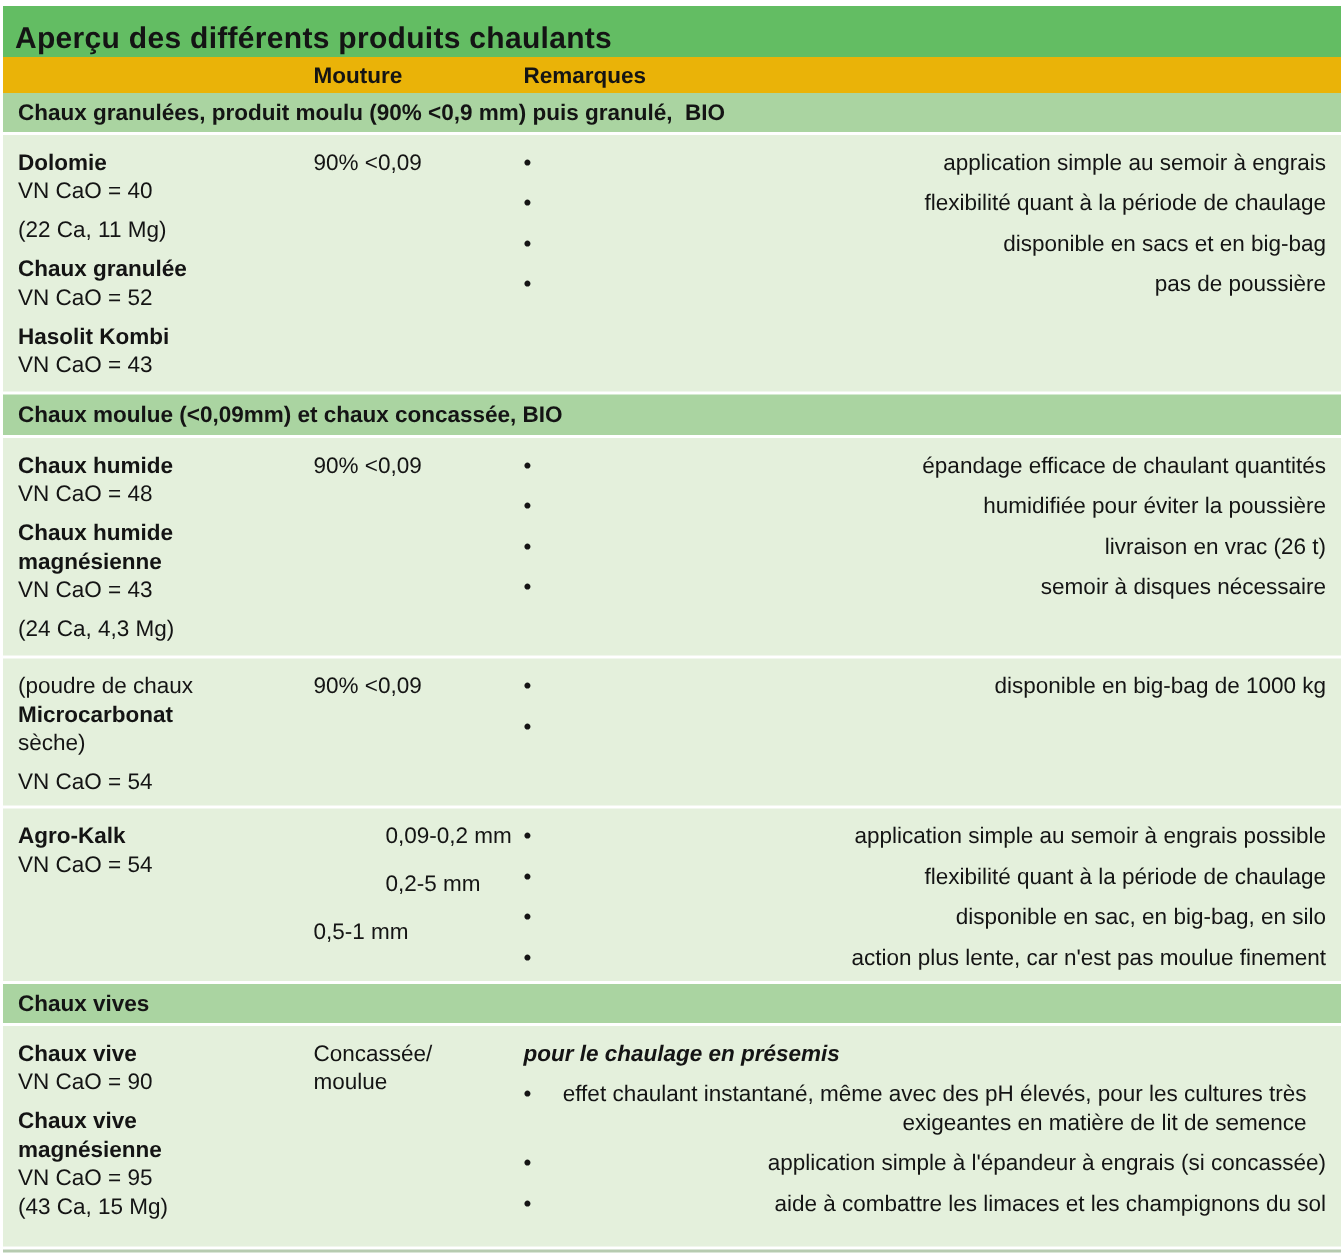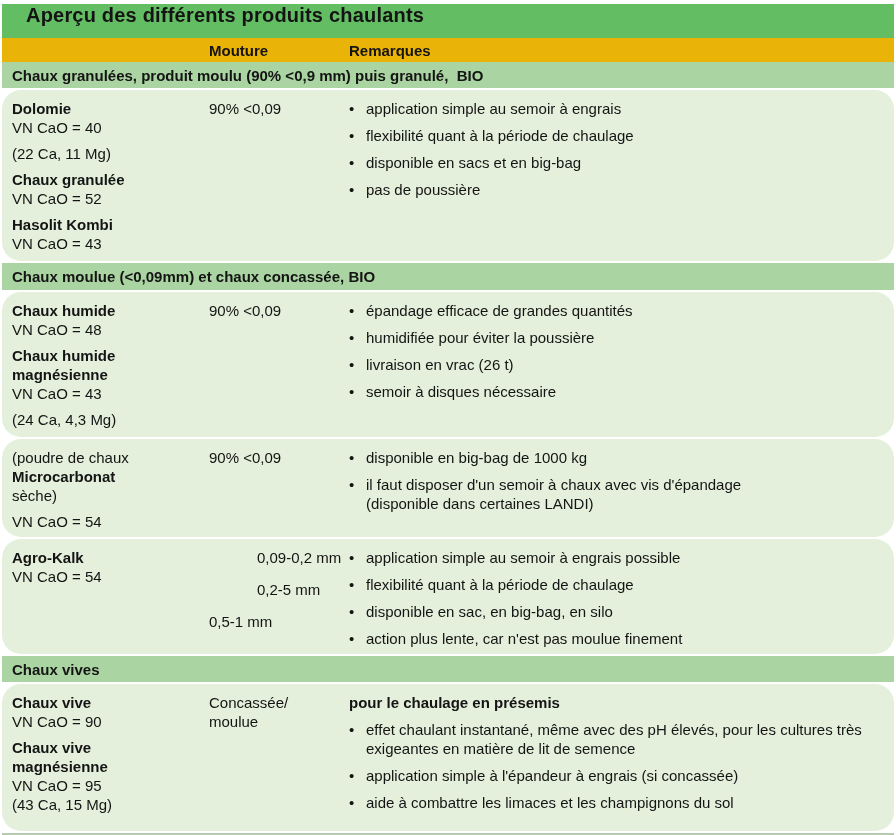--- a/index.html
+++ b/index.html
@@ -15,22 +15,22 @@
     color: var(--text, #141414);
   }
   .page {
     padding: 4px 2px 0 2px;
     box-sizing: border-box;
   }
   .title-bar {
     background: var(--green-strong, #63bd63);
     height: 34px;
     display: flex;
-    align-items: flex-start;
-    padding: 0 24px;
+    align-items: flex-end;
+    padding: 0 8px;
   }
   .title-bar .title {
     font-size: 20px;
     font-weight: bold;
     letter-spacing: 0.2px;
   }
   .grid3 {
     display: grid;
     grid-template-columns: 197px 140px 1fr;
     padding-left: 10px;
@@ -55,41 +55,41 @@
     margin-bottom: 2px;
     white-space: pre-wrap;
   }
   .row {
     background: var(--green-light, #e4f0dc);
     padding-top: 9px;
     padding-bottom: 6px;
     margin-bottom: 2px;
     font-size: 15px;
     line-height: 19px;
-    border-radius: 19px;
   }
   .pblock { margin-bottom: 7px; }
   .pblock:last-child { margin-bottom: 0; }
   .bold { font-weight: bold; }
   .mline.gap { margin-bottom: 13px; margin-left: 48px; }
   .bullet {
     display: flex;
     margin-bottom: 8px;
   }
   .bullet:last-child { margin-bottom: 0; }
   .dot {
     width: 17px;
     flex: none;
   }
-  .btext { flex: 1; }
+  .btext { flex: 1; text-align: right; }
   .btext.narrow  { max-width: 440px; }
   .btext.narrow2 { max-width: 505px; }
   .remarks-intro {
     font-weight: bold;
     margin-bottom: 8px;
+    font-style: italic;
   }
   .bottom-line {
     height: 3px;
     background: var(--bottom-line, #b6cbb0);
   }
 </style>
 </head>
 <body>
 
 <div class="page">
@@ -163,21 +163,21 @@
       <div class="pblock">
         <div class="pline">(24 Ca, 4,3 Mg)</div>
       </div>
     </div>
     <div class="cell mouture">
       <div class="mline">90% &lt;0,09</div>
     </div>
     <div class="cell remarks">
       <div class="bullet">
         <span class="dot">•</span>
-        <span class="btext">épandage efficace de grandes quantités</span>
+        <span class="btext">épandage efficace de chaulant quantités</span>
       </div>
       <div class="bullet">
         <span class="dot">•</span>
         <span class="btext">humidifiée pour éviter la poussière</span>
       </div>
       <div class="bullet">
         <span class="dot">•</span>
         <span class="btext">livraison en vrac (26 t)</span>
       </div>
       <div class="bullet">
@@ -201,21 +201,20 @@
     <div class="cell mouture">
       <div class="mline">90% &lt;0,09</div>
     </div>
     <div class="cell remarks">
       <div class="bullet">
         <span class="dot">•</span>
         <span class="btext">disponible en big-bag de 1000 kg</span>
       </div>
       <div class="bullet">
         <span class="dot">•</span>
-        <span class="btext narrow">il faut disposer d'un semoir à chaux avec vis d'épandage (disponible dans certaines LANDI)</span>
       </div>
     </div>
   </div>
 
   <div class="grid3 row" style="min-height:115px">
     <div class="cell product">
       <div class="pblock">
         <div class="pline bold">Agro-Kalk</div>
         <div class="pline">VN CaO = 54</div>
       </div>

